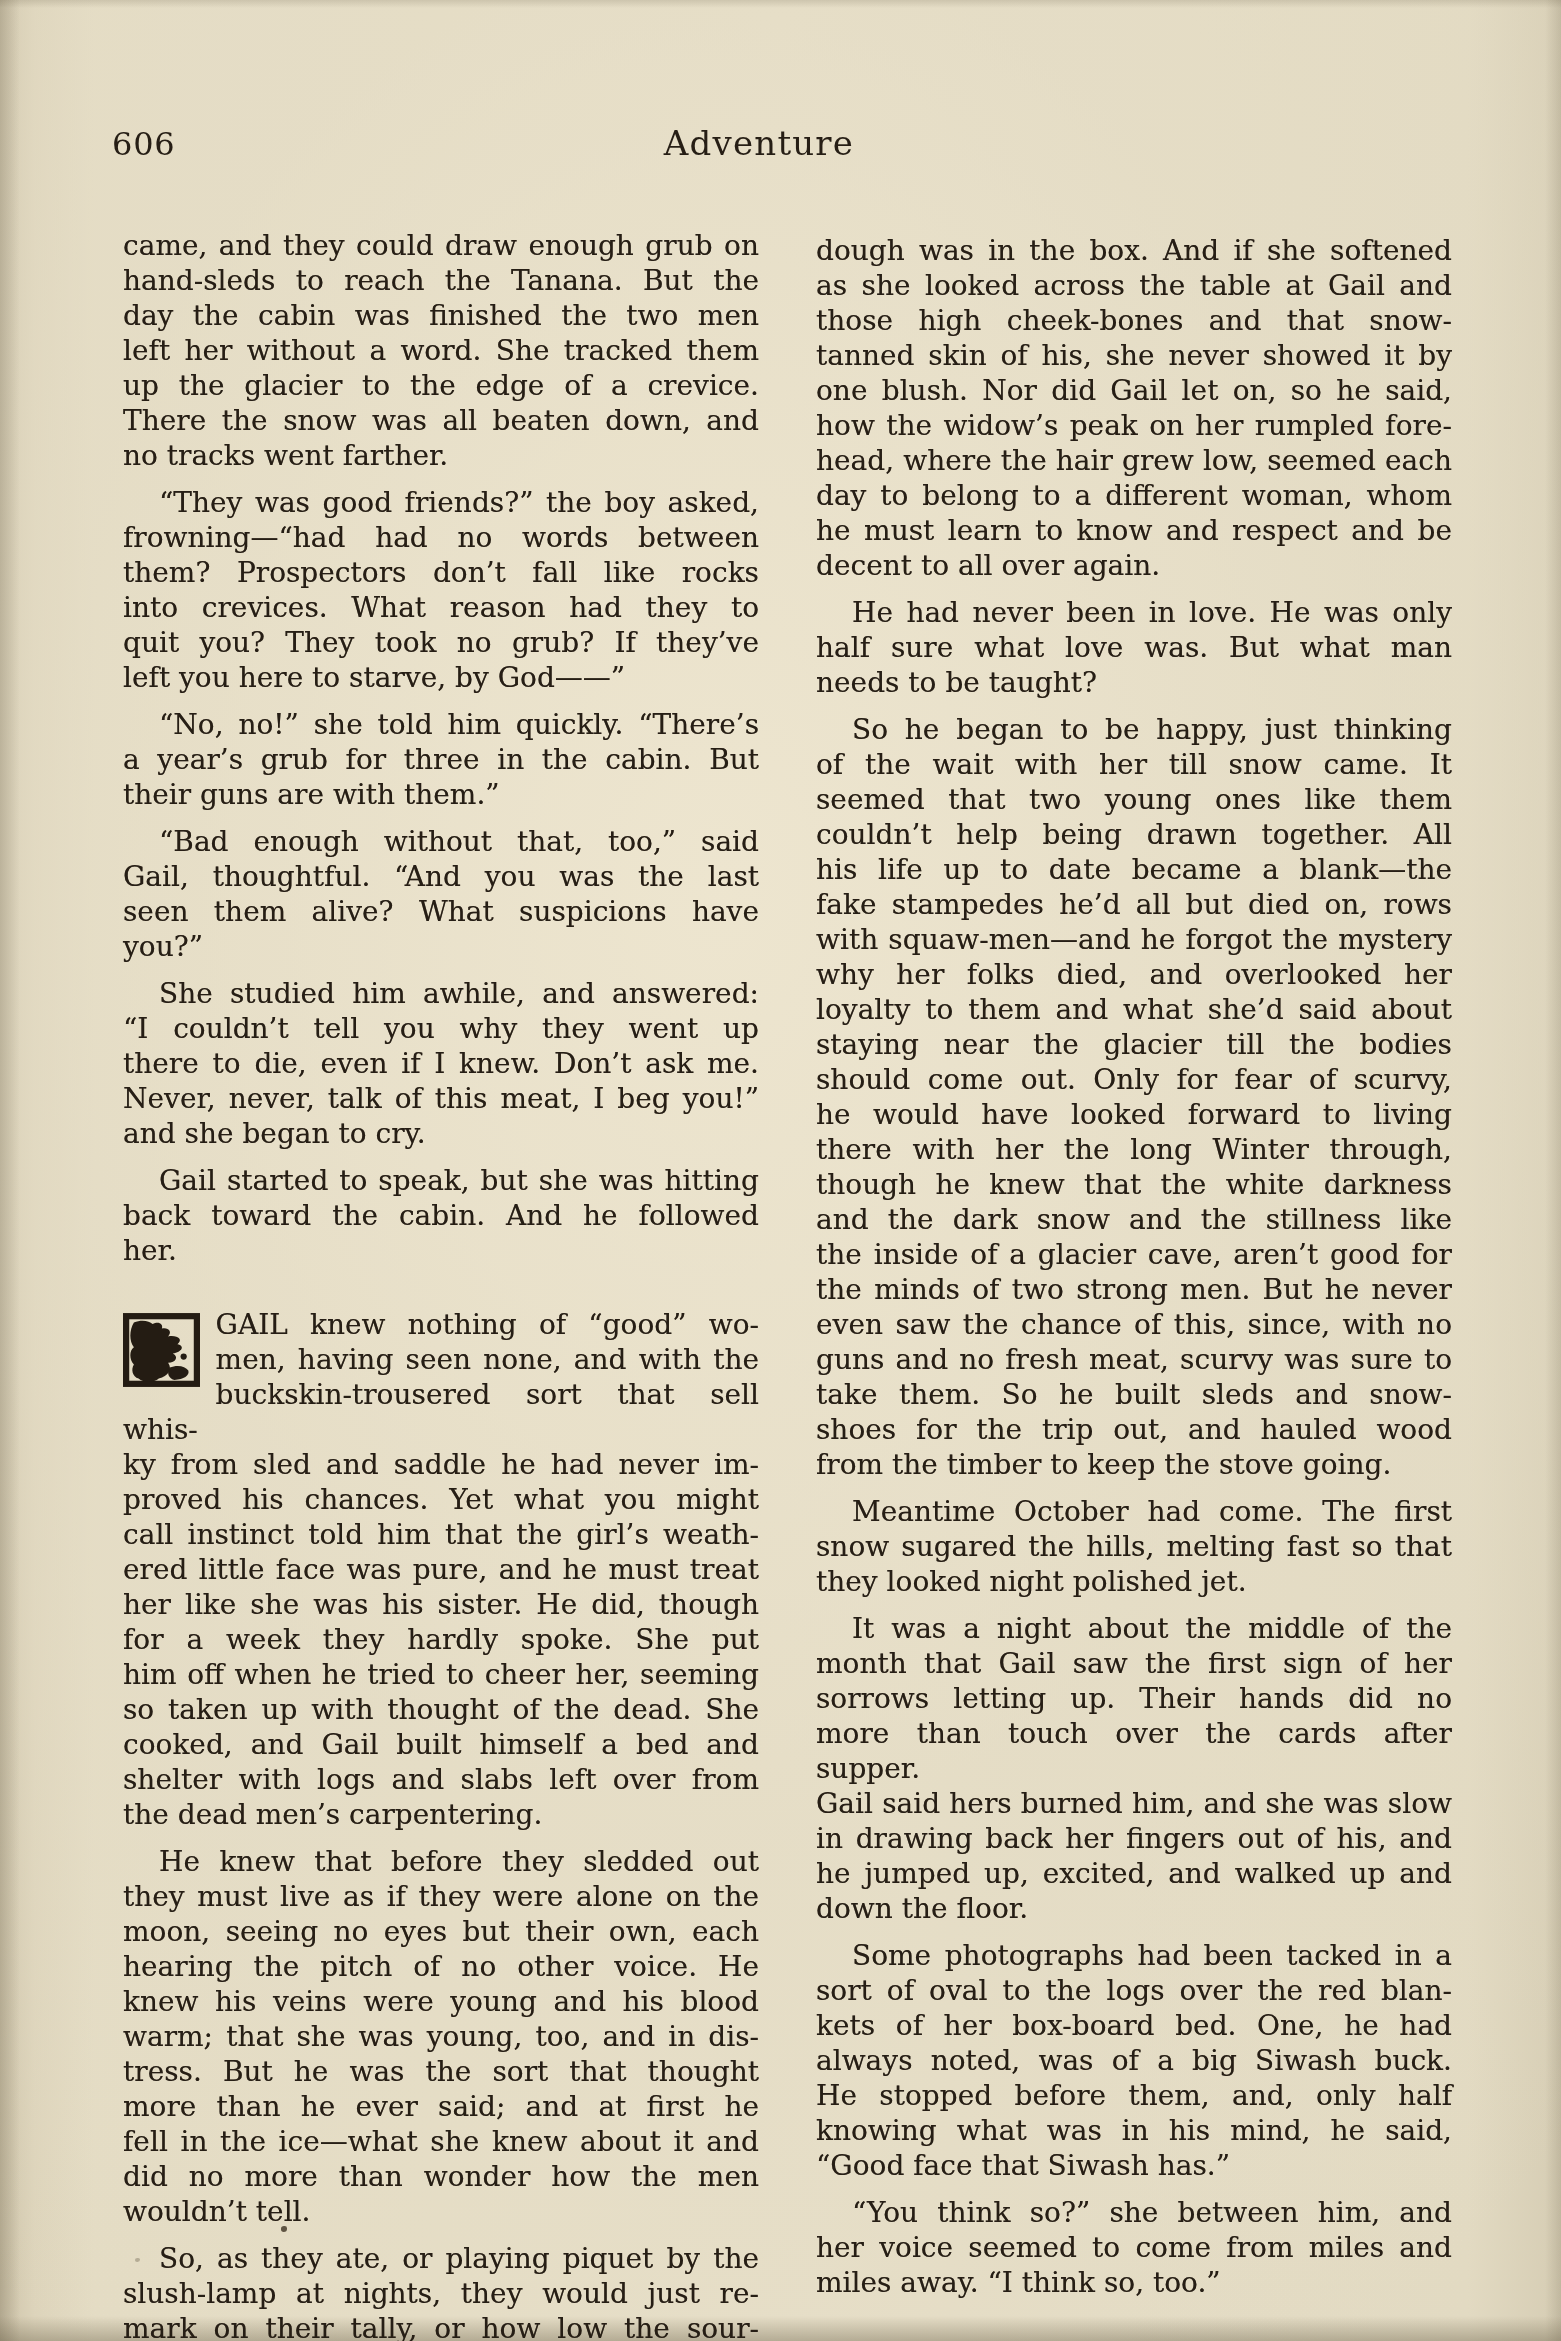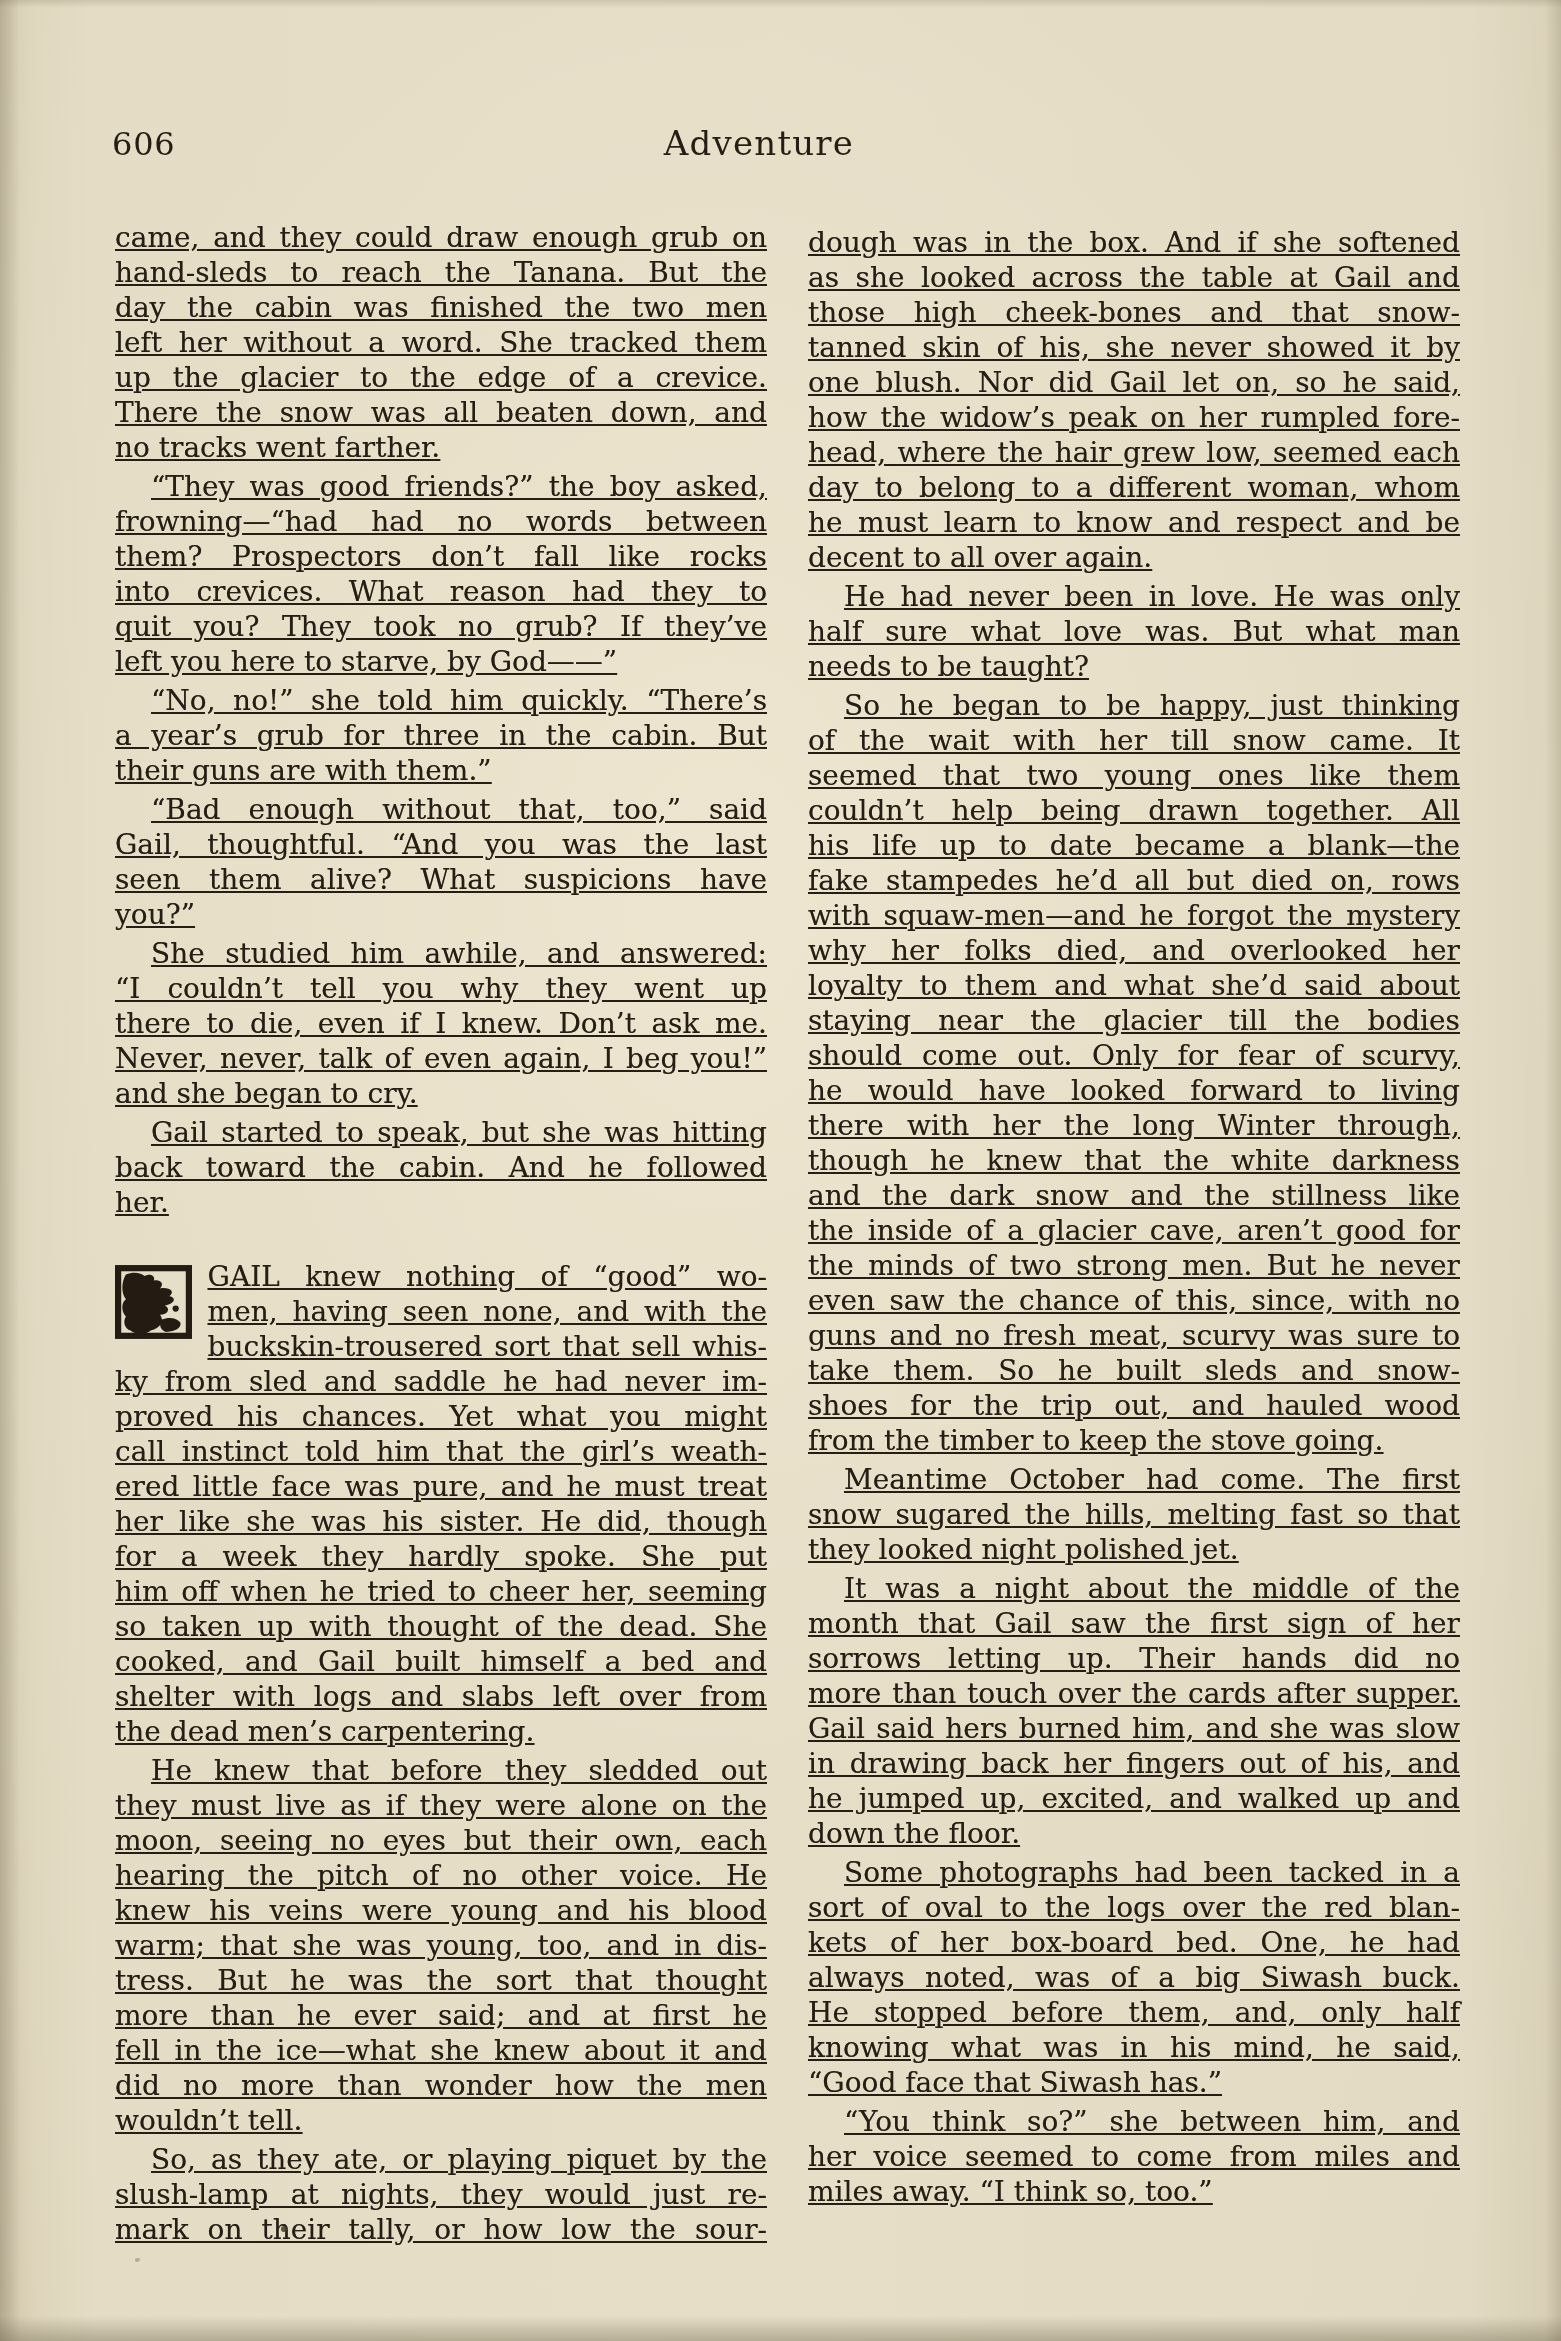--- a/index.html
+++ b/index.html
@@ -34,21 +34,21 @@
   }
 
   .col{
     position:absolute;top:216px;width:660px;
     font-size:28px;line-height:35px;
     text-shadow:0 0 0.5px rgba(38,28,18,.55);
   }
   .col-left{left:111px;}
   .col-right{left:804px;top:221px;}
 
-  .para{margin:4px;text-decoration:underline;}
+  .para{margin:12px;}
   .para.gap{margin-top:39px;}
   .para.indent .line:first-child{text-indent:36px;}
   .line{
     text-align:justify;
     -moz-text-align-last:justify;
     text-align-last:justify;
     white-space:normal;
   }
   .line.end{text-align-last:left;-moz-text-align-last:left;}
 
@@ -99,21 +99,21 @@
       <div class="para indent">
         <div class="line">“Bad enough without that, too,” said</div>
         <div class="line">Gail, thoughtful. “And you was the last</div>
         <div class="line">seen them alive? What suspicions have</div>
         <div class="line end">you?”</div>
       </div>
       <div class="para indent">
         <div class="line">She studied him awhile, and answered:</div>
         <div class="line">“I couldn’t tell you why they went up</div>
         <div class="line">there to die, even if I knew. Don’t ask me.</div>
-        <div class="line">Never, never, talk of even again, I beg you!”</div>
+        <div class="line">Never, never, talk of this meat, I beg you!”</div>
         <div class="line end">and she began to cry.</div>
       </div>
       <div class="para indent">
         <div class="line">Gail started to speak, but she was hitting</div>
         <div class="line">back toward the cabin. And he followed</div>
         <div class="line end">her.</div>
       </div>
       <div class="para gap">
         <span class="orn"><svg width="77" height="74" viewBox="0 0 99 95" xmlns="http://www.w3.org/2000/svg">
             <rect x="4" y="4" width="91" height="87" fill="none" stroke="#241c13" stroke-width="8"></rect>

